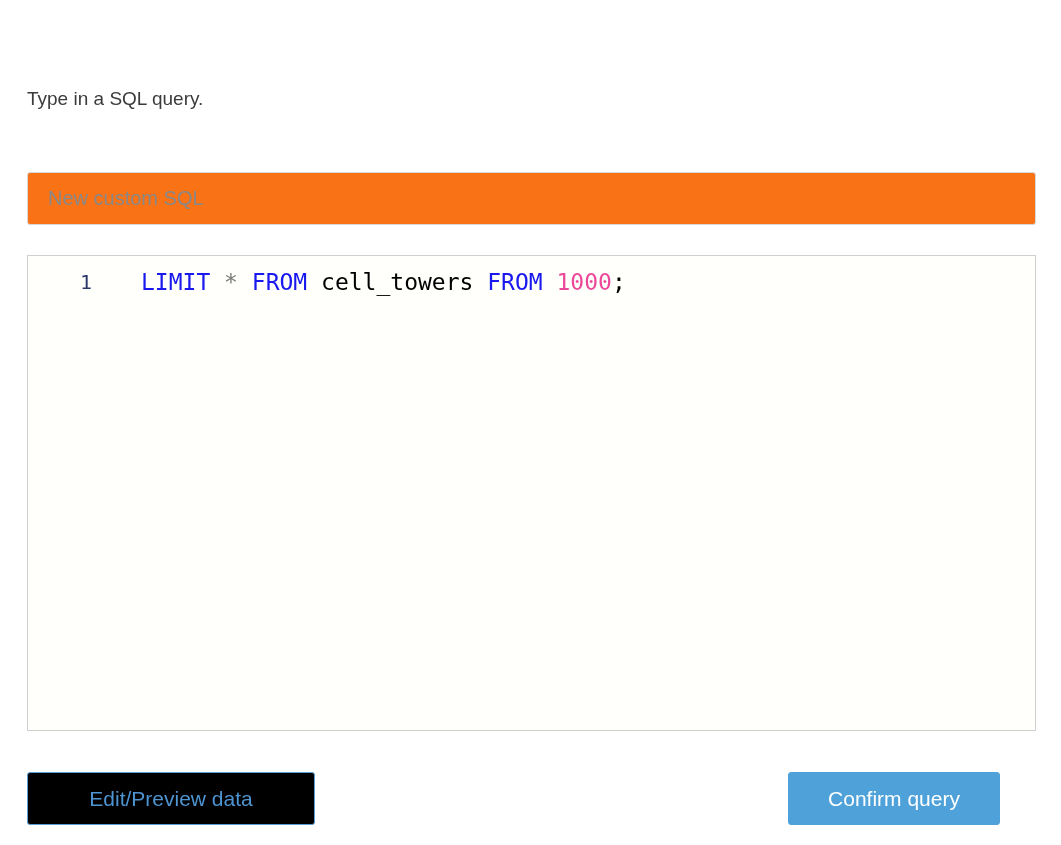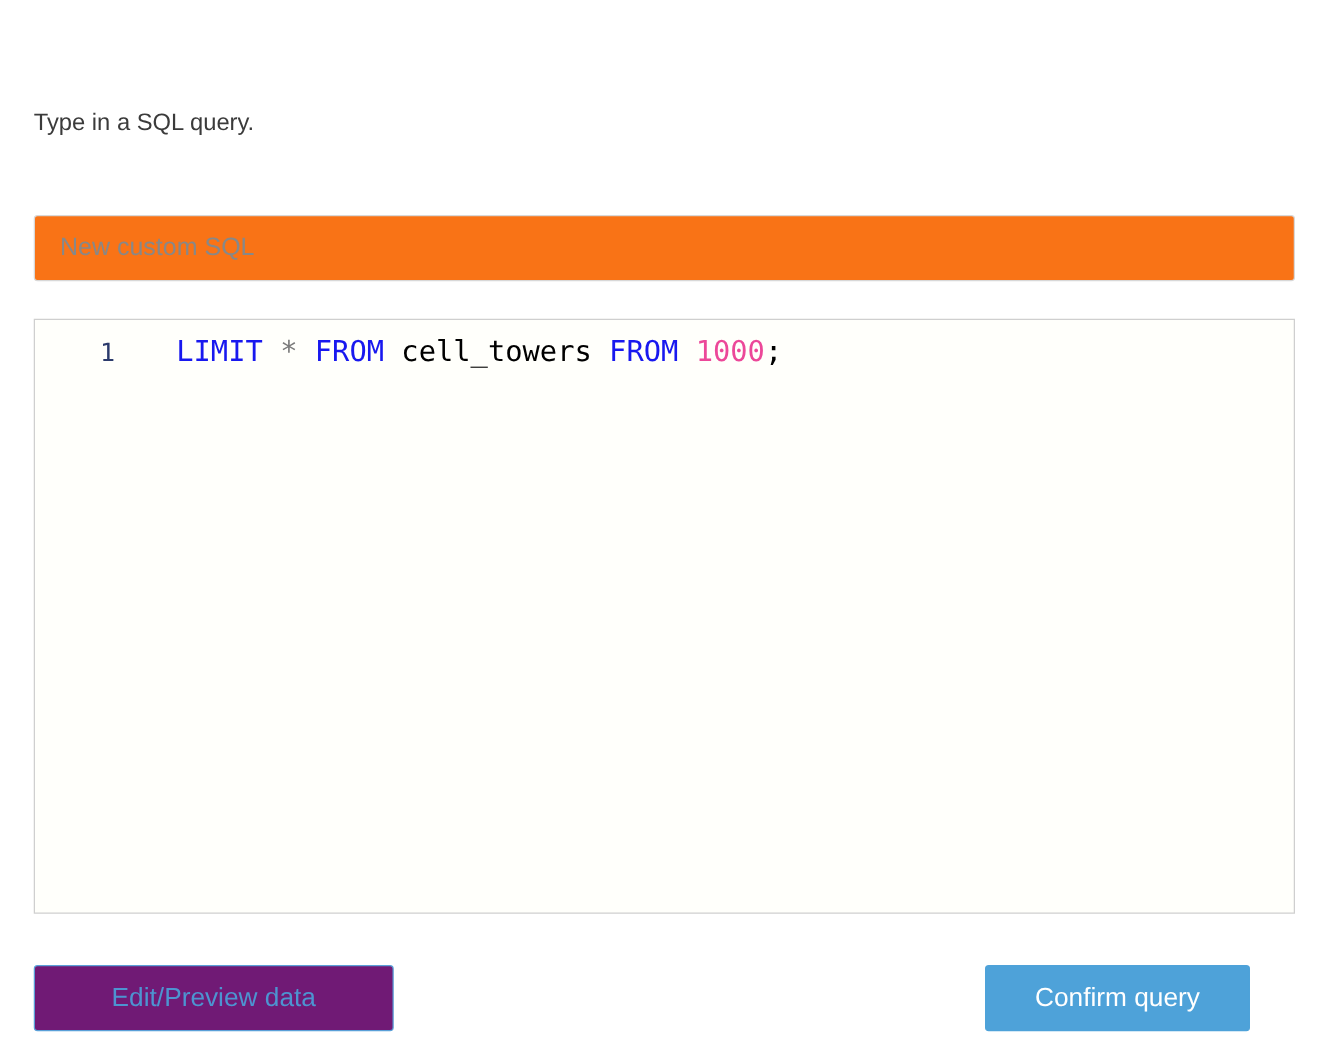--- a/index.html
+++ b/index.html
@@ -142,21 +142,21 @@
     display: flex;
     align-items: center;
     justify-content: center;
     cursor: pointer;
     user-select: none;
   }
   .btn-secondary {
     left: 27px;
     top: 772px;
     width: 288px;
-    background: #701a75;
+    background: #000000;
     border: 1px solid #5aa0d8;
     color: #4d94d1;
   }
   .btn-primary {
     left: 788px;
     top: 772px;
     width: 212px;
     background: #4ea2d9;
     border: 1px solid #4ea2d9;
     color: #ffffff;

